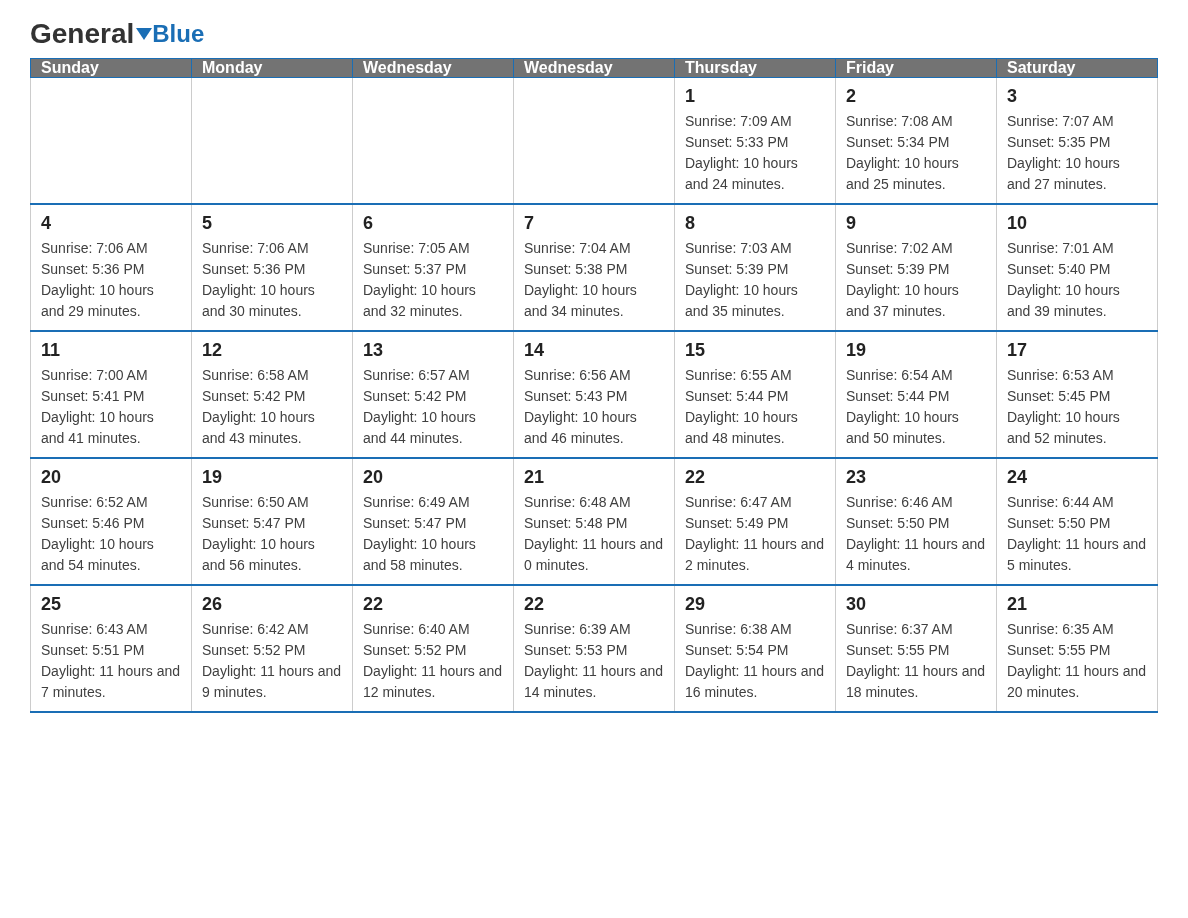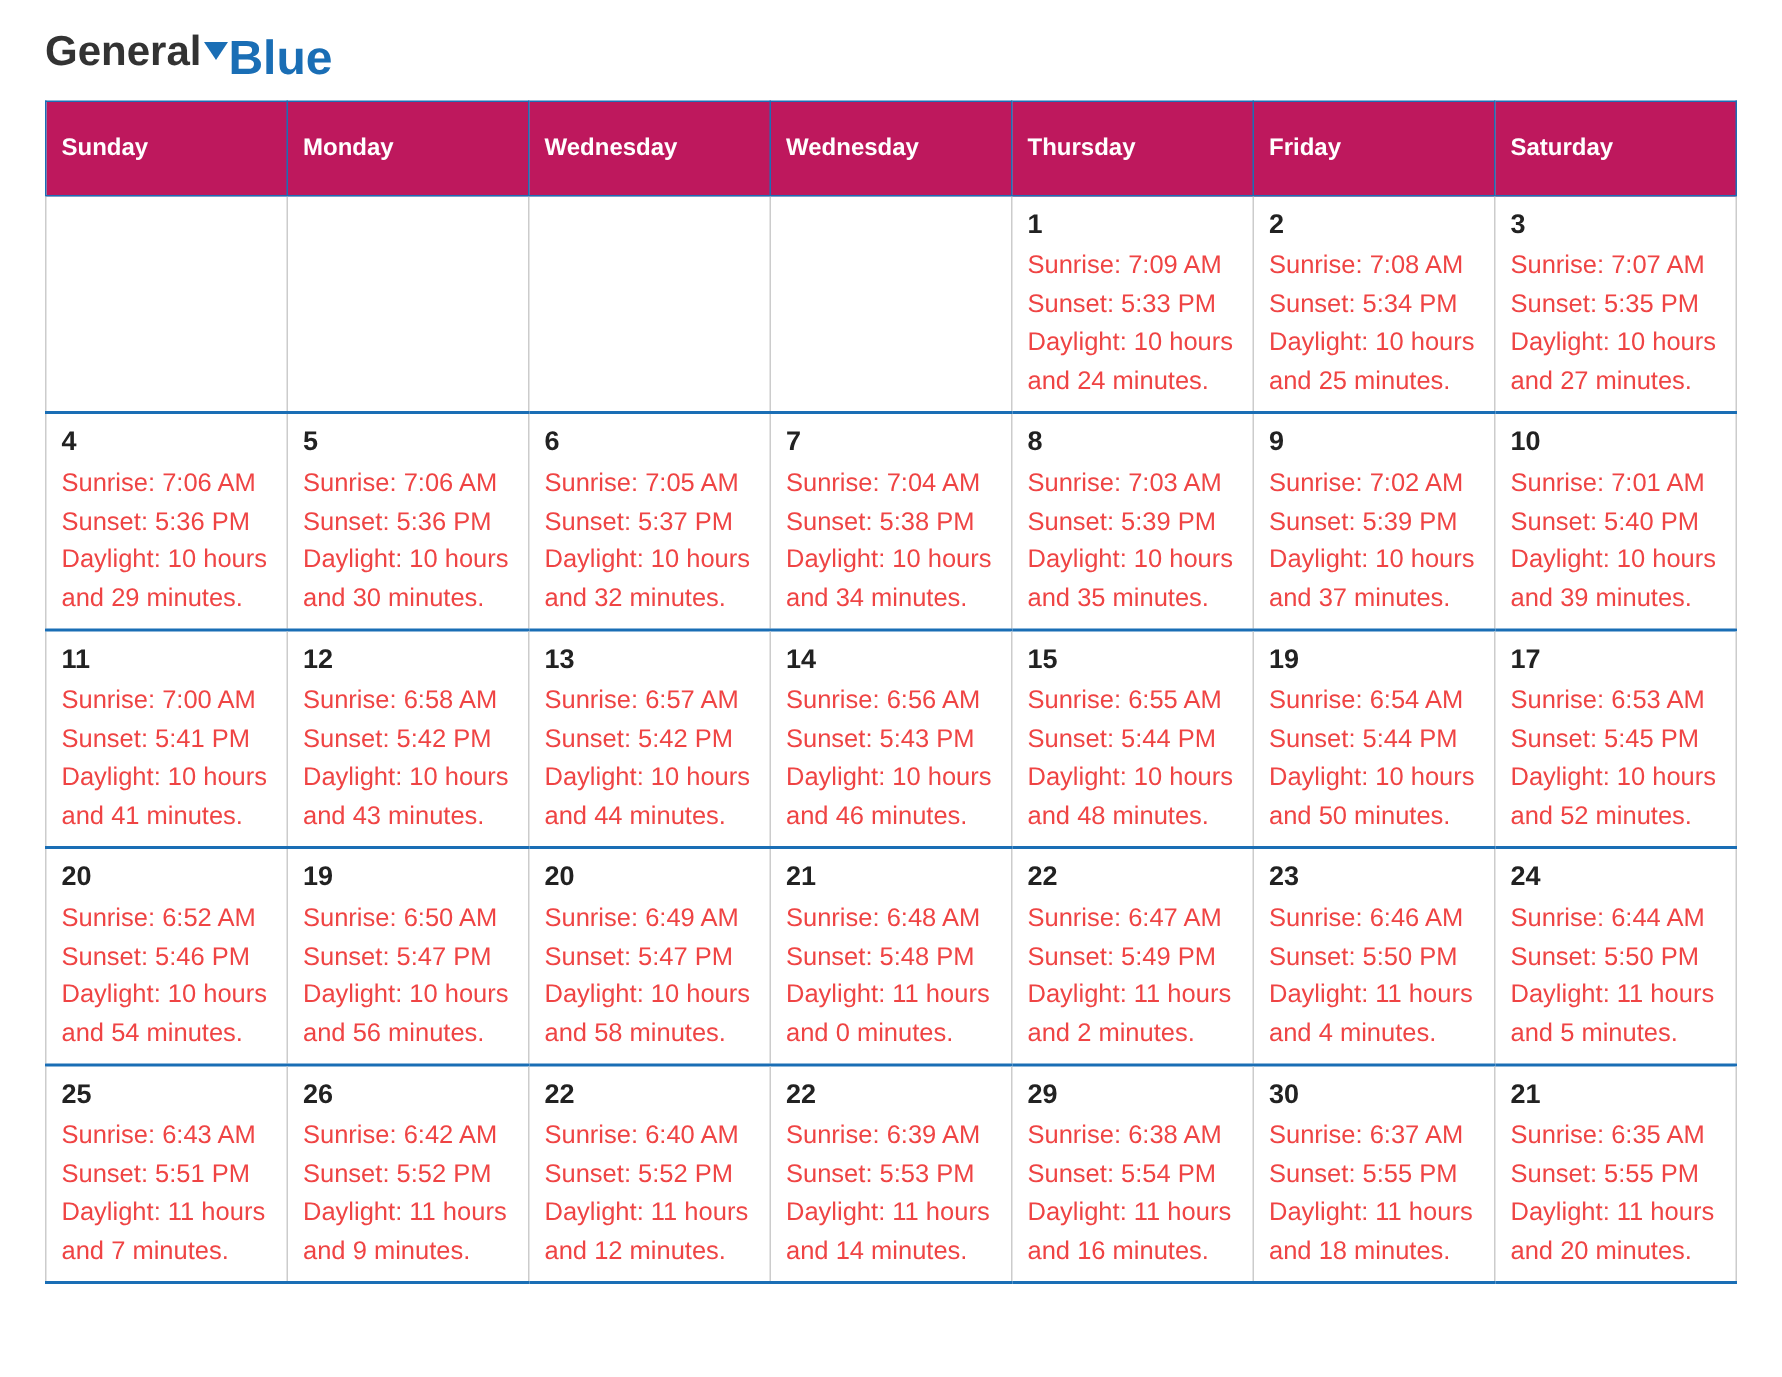--- a/index.html
+++ b/index.html
@@ -36,21 +36,21 @@
       border-top: 12px solid #1a6eb5;
       margin-left: 2px;
       vertical-align: middle;
     }
     .logo-line {
       display: flex;
       align-items: center;
     }
     .logo-blue-text {
       color: #1a6eb5;
-      font-size: 32px;
+      font-size: 24px;
       font-weight: bold;
     }
     .title-block {
       text-align: right;
     }
     .month-title {
       font-size: 52px;
       font-weight: 300;
       color: #222;
       line-height: 1.1;
@@ -59,25 +59,25 @@
       font-size: 22px;
       color: #555;
       margin-top: 4px;
     }
     table {
       width: 100%;
       border-collapse: collapse;
       table-layout: fixed;
     }
     thead th {
-      background-color: #be185d;
+      background-color: #737373;
       color: #fff;
       font-size: 16px;
       font-weight: bold;
-      padding: 22px 10px;
+      padding: 0 10px;
       text-align: left;
       border: 1px solid #1a6eb5;
     }
     tbody td {
       vertical-align: top;
       padding: 8px 10px;
       font-size: 13px;
       color: #333;
       border: 1px solid #ccc;
       height: 115px;
@@ -86,22 +86,22 @@
       border-bottom: 2px solid #1a6eb5;
     }
     .day-number {
       font-size: 18px;
       font-weight: bold;
       color: #222;
       display: block;
       margin-bottom: 4px;
     }
     .day-info {
-      font-size: 17px;
-      color: #ef4444;
+      font-size: 14px;
+      color: #404040;
       line-height: 1.5;
     }
     tbody td:first-child {
       border-left: 1px solid #ccc;
     }
     .empty-cell {
       background: #fff;
     }
   </style>
 </head>

